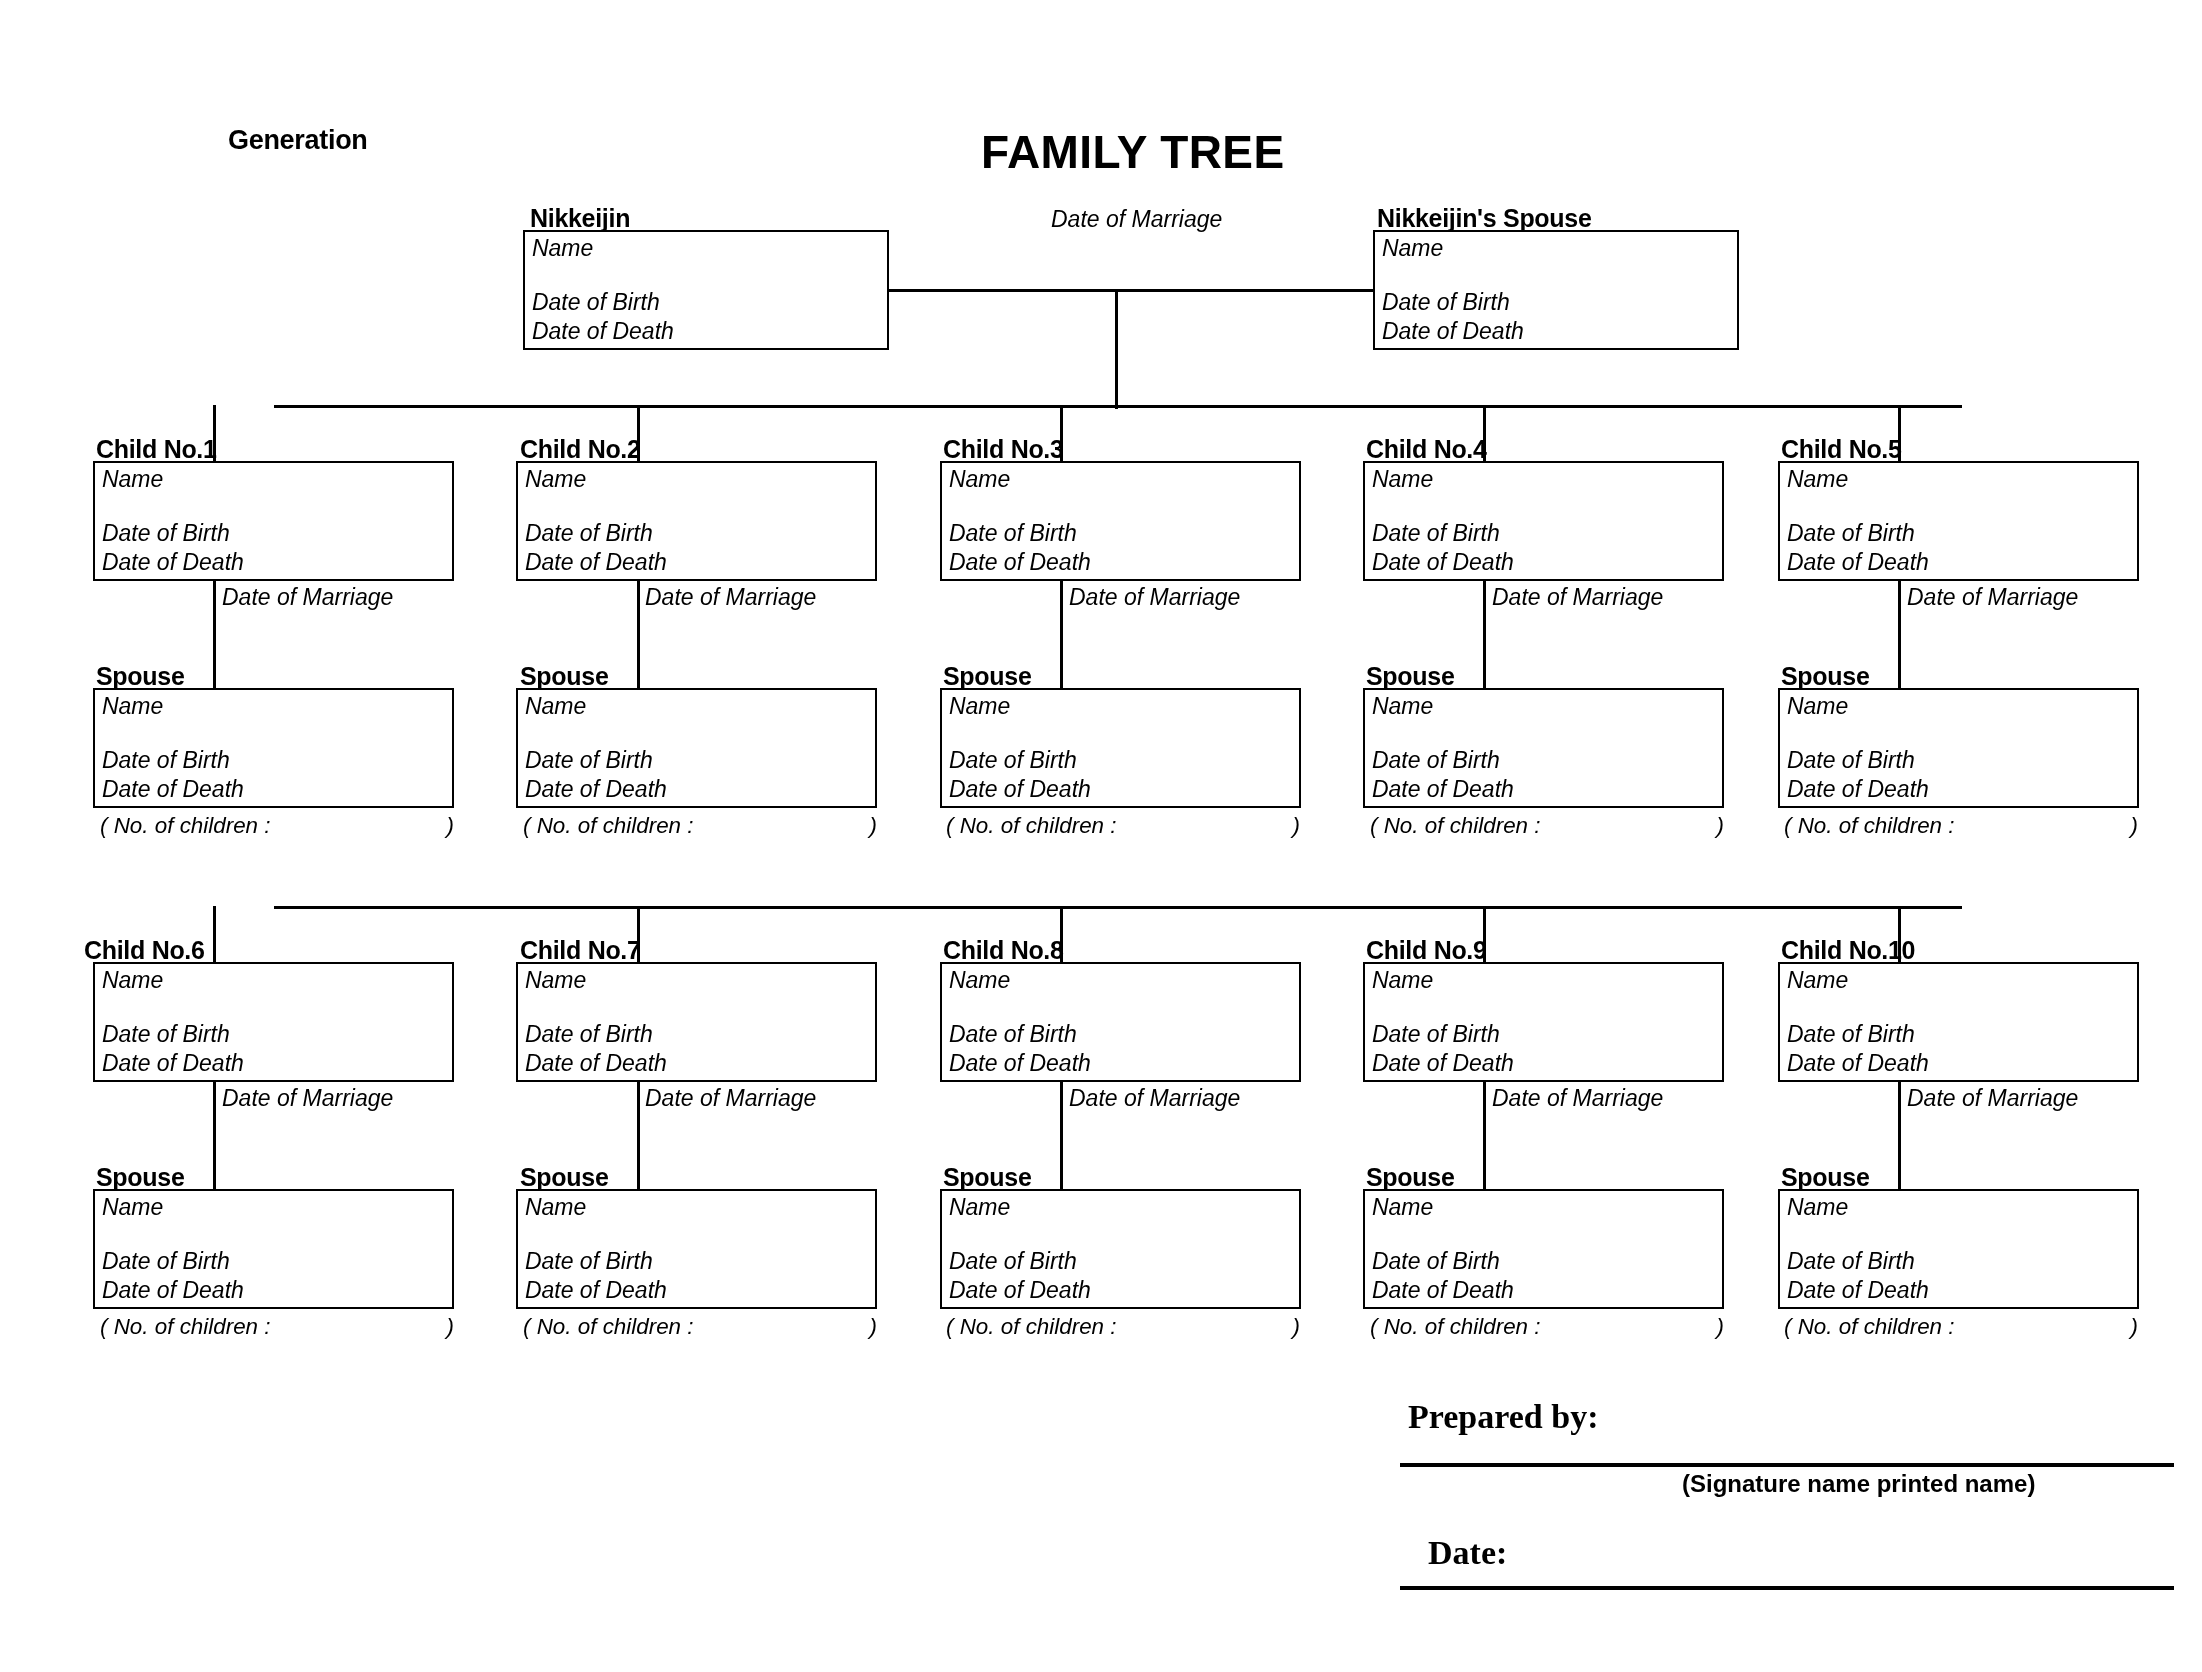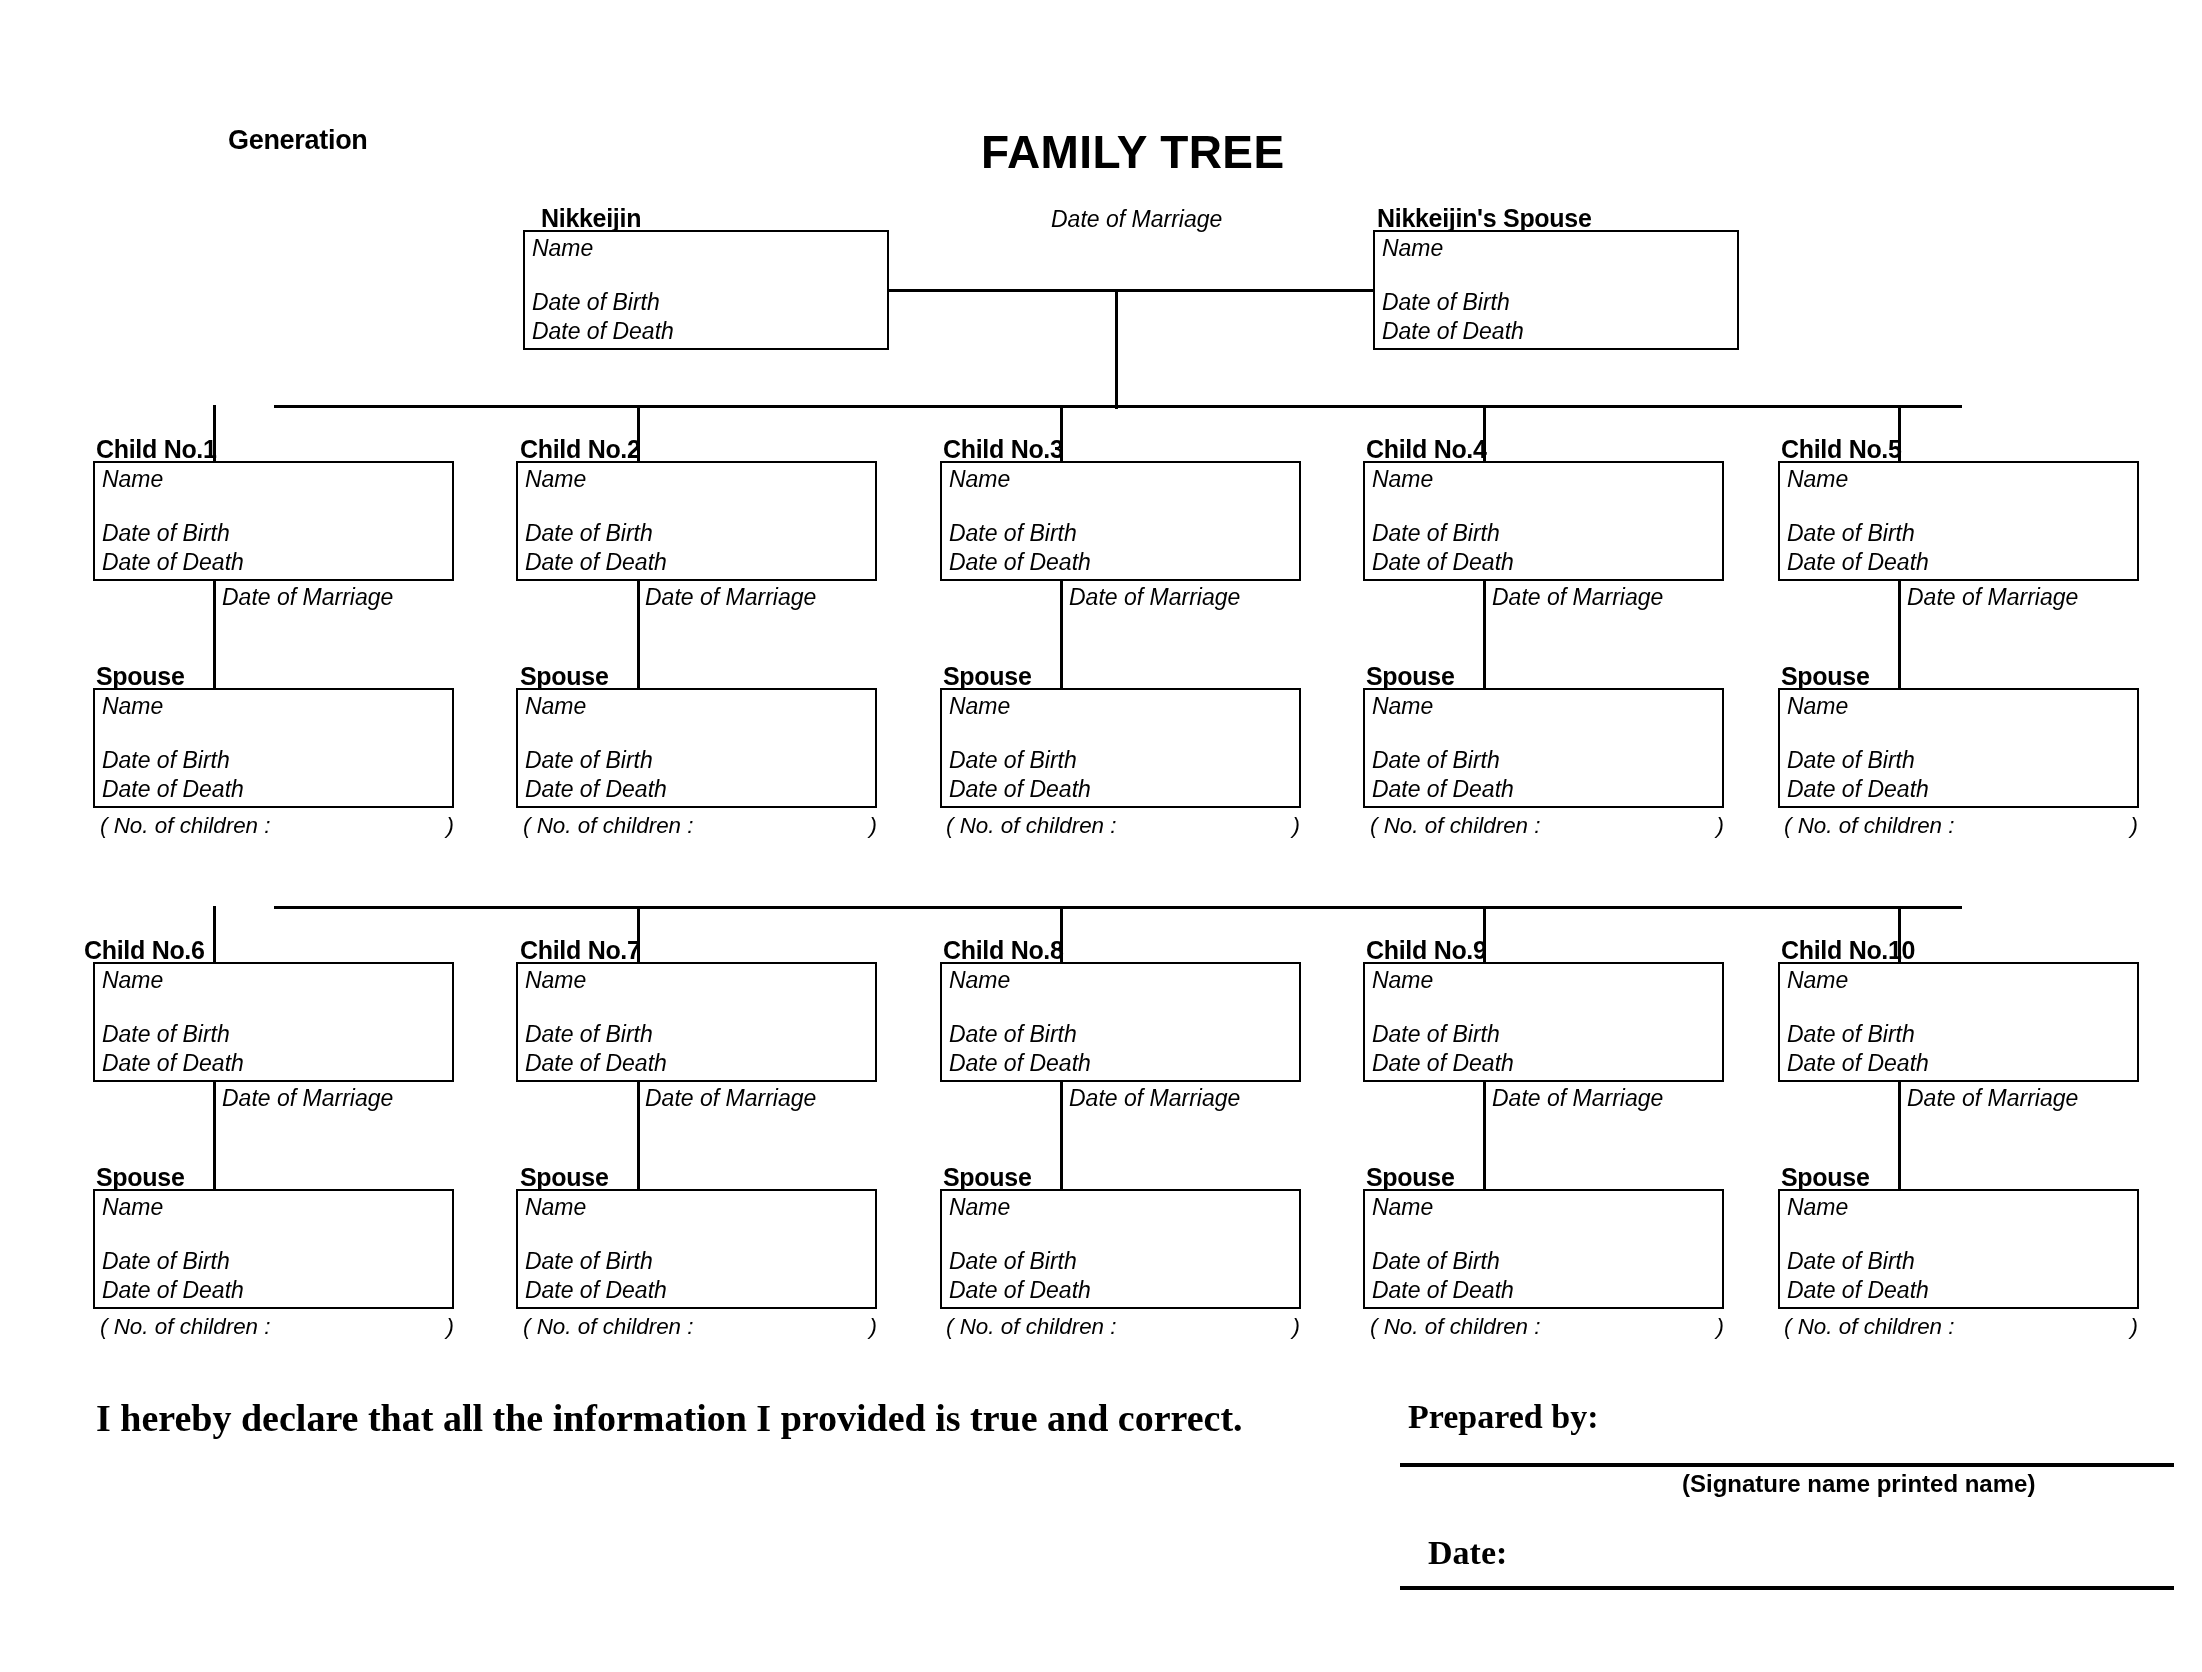--- a/index.html
+++ b/index.html
@@ -109,21 +109,21 @@
 </head>
 <body>
 
 <div id="page">
 
   <div class="abs gen-label" style="left:228px; top:125px;">Generation</div>
 
 
   <div class="abs title" style="left:981px; top:114px;">FAMILY TREE</div>
 
-  <div class="abs box-label" style="left:541px; top:204px;">Nikkeijin</div>
+  <div class="abs box-label" style="left:530px; top:204px;">Nikkeijin</div>
 
   <div class="pbox" style="left:523px; top:230px; width:366px; height:120px;">
     <span class="field f-name">Name</span>
     <span class="field f-dob">Date of Birth</span>
     <span class="field f-dod">Date of Death</span>
   </div>
 
   <div class="abs dom-label" style="left:1051px; top:206px;">Date of Marriage</div>
 
   <div class="abs box-label" style="left:1377px; top:204px;">Nikkeijin's Spouse</div>
@@ -328,21 +328,20 @@
         <span class="field f-name">Name</span>
         <span class="field f-dob">Date of Birth</span>
         <span class="field f-dod">Date of Death</span>
       </div>
       <div class="abs nochild" style="left: 1784px; top: 1314px; width: 354px; display: flex; justify-content: space-between;">
         <span>( No. of children :</span>
         <span>)</span>
       </div>
     </div>
 
-  <div class="abs declare" style="left:96px; top:1396px;">I hereby declare that all the information I provided is true and correct.</div>
 
   <div class="abs prep" style="left:1408px; top:1398px;">Prepared by:</div>
 
   <div class="ruleline" style="left:1400px; top:1463px; width:774px;"></div>
 
   <div class="abs sigcap" style="left:1682px; top:1470px;">(Signature name printed name)</div>
 
   <div class="abs prep" style="left:1428px; top:1534px;">Date:</div>
 
   <div class="ruleline" style="left:1400px; top:1586px; width:774px;"></div>

